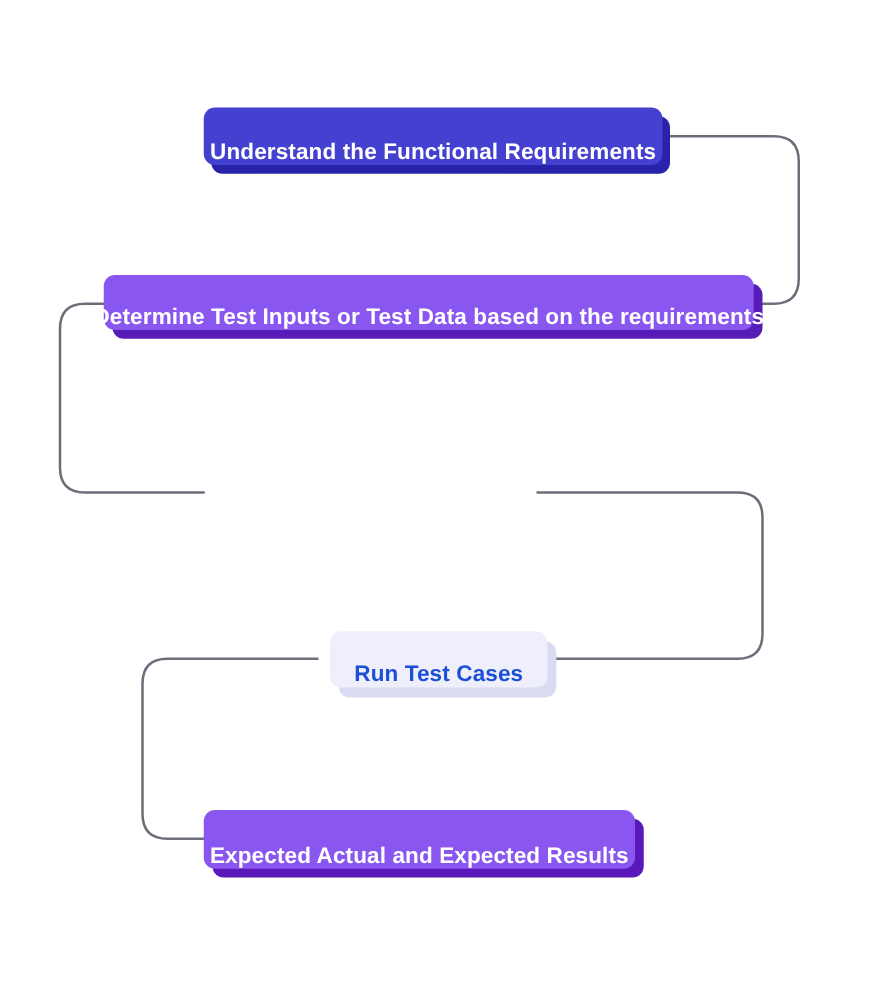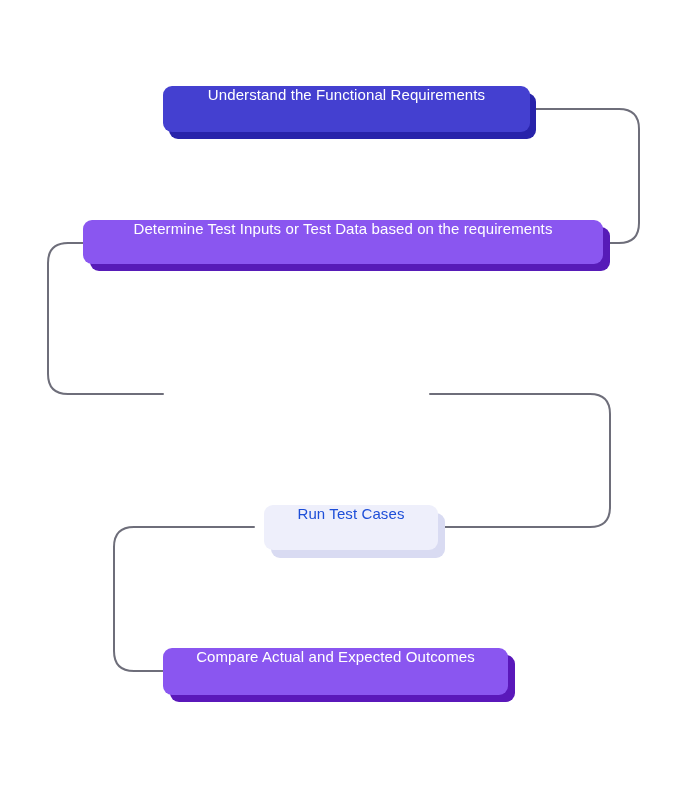--- a/index.html
+++ b/index.html
@@ -24,25 +24,25 @@
   }
   .connectors path {
     fill: none;
     stroke: #6e6e7a;
     stroke-width: 2;
     stroke-linecap: round;
   }
   .node {
     position: absolute;
     display: flex;
-    align-items: flex-start;
+    align-items: flex-end;
     justify-content: center;
     border-radius: 9px;
-    font-weight: 400;
-    font-size: 15px;
+    font-weight: 700;
+    font-size: 18px;
     letter-spacing: 0.1px;
     white-space: nowrap;
   }
   .node .node-label { display: inline-block; }
   .node-1 {
     left: 163px; top: 86px; width: 367px; height: 46px;
     background: #4440d0; color: #ffffff;
     box-shadow: 6px 7px 0 0 #2823aa;
   }
   .node-2 {
@@ -85,16 +85,16 @@
   <div class="node node-2">
     <span class="node-label">Determine Test Inputs or Test Data based on the requirements</span>
   </div>
 
 
   <div class="node node-4">
     <span class="node-label">Run Test Cases</span>
   </div>
 
   <div class="node node-5">
-    <span class="node-label">Compare Actual and Expected Outcomes</span>
+    <span class="node-label">Expected Actual and Expected Results</span>
   </div>
 
 </div>
 
 </body></html>

